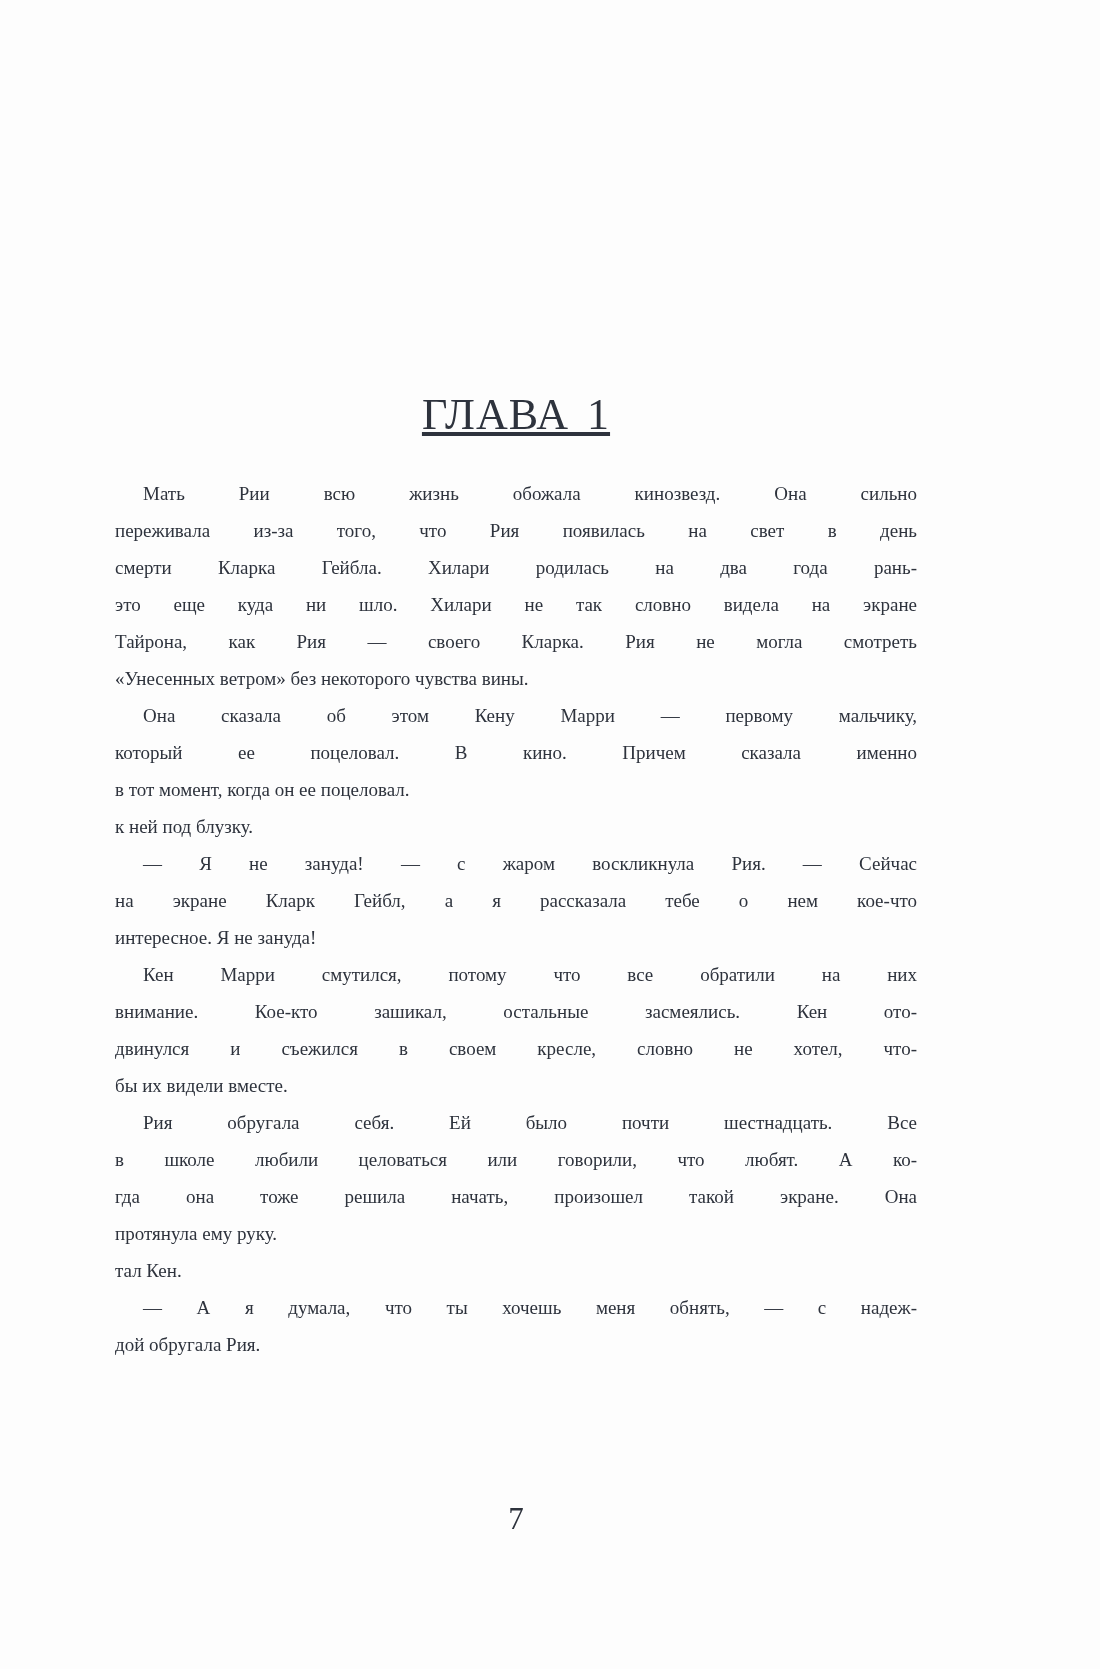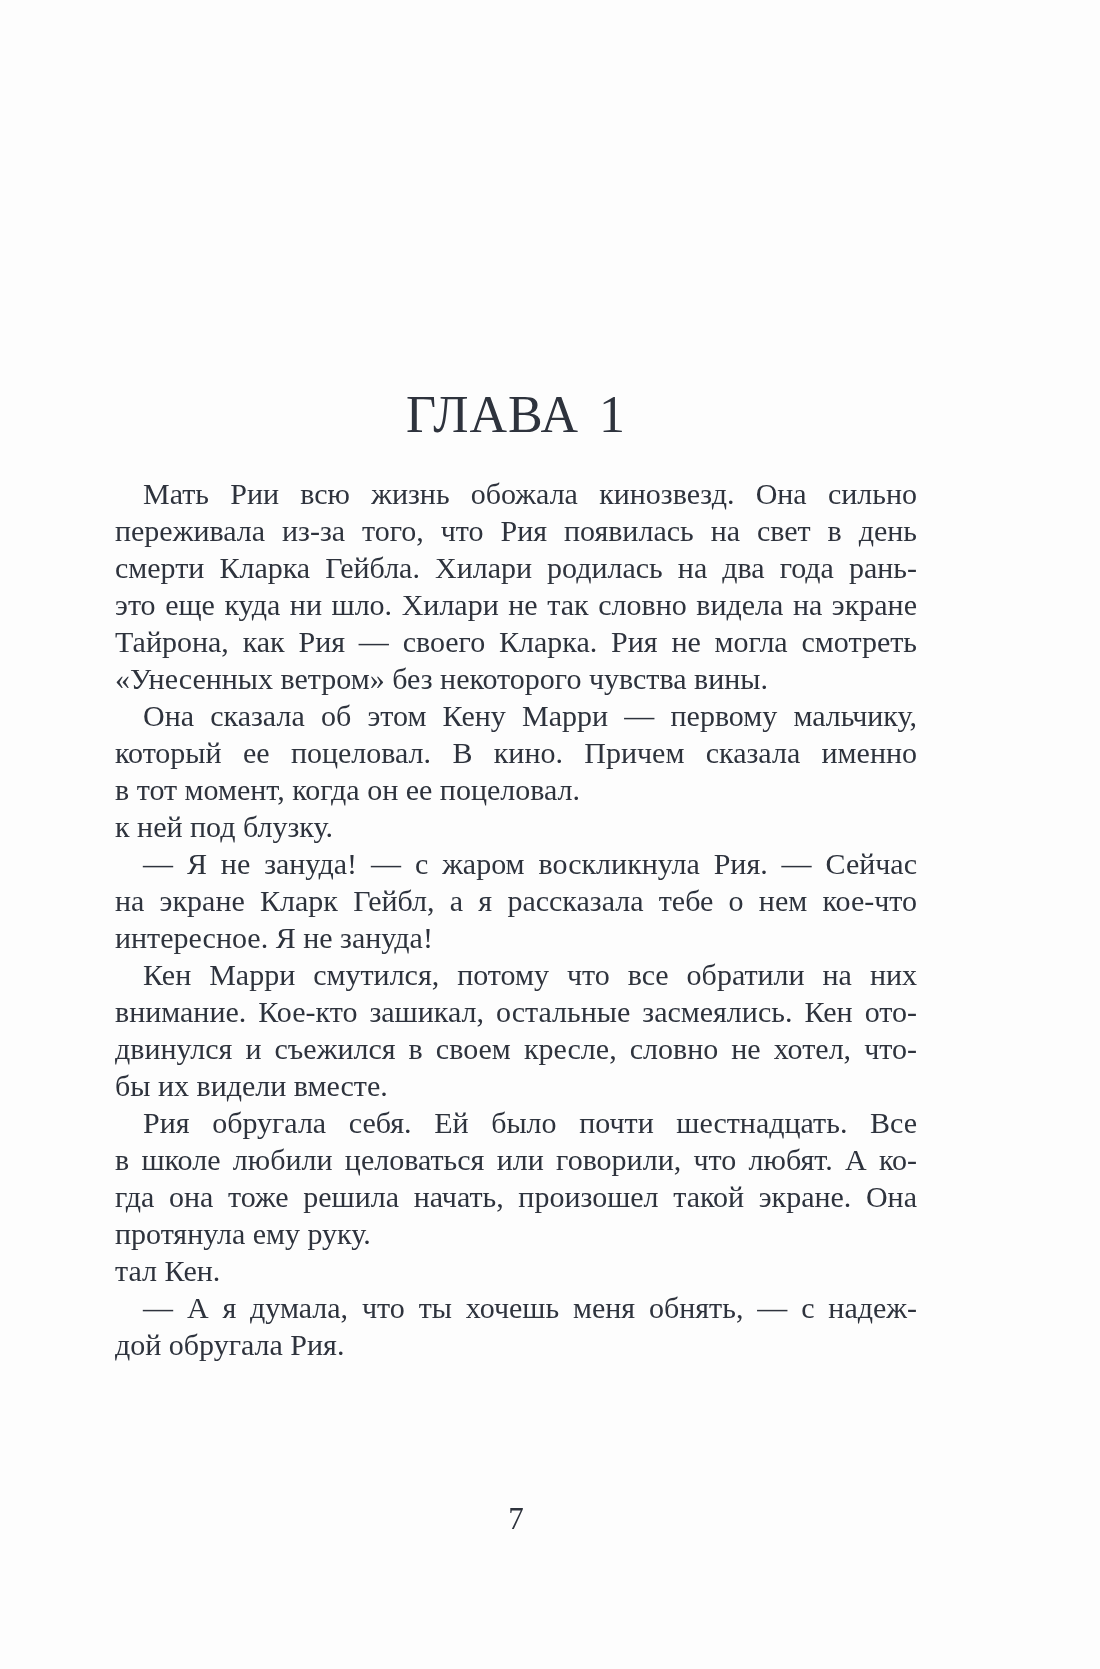--- a/index.html
+++ b/index.html
@@ -13,32 +13,33 @@
     background: #fdfdfd;
     font-family: "Liberation Serif", "DejaVu Serif", serif;
     color: #2e333d;
     overflow: hidden;
   }
   .chapter-heading {
     position: absolute;
     top: 392px;
     left: 115px;
     width: 802px;
-    font-size: 52px;
+    font-size: 44px;
     line-height: 46px;
     text-align: center;
     letter-spacing: 1px;
     word-spacing: 6px;
+    text-decoration: underline;
   }
   .text-block {
     position: absolute;
     top: 475px;
     left: 115px;
     width: 802px;
-    font-size: 30px;
+    font-size: 19px;
   }
   .paragraph { margin: 0; padding: 0; }
   .line {
     height: 37px;
     line-height: 37px;
     text-align: justify;
     text-align-last: justify;
     -moz-text-align-last: justify;
     overflow: hidden;
     white-space: normal;

